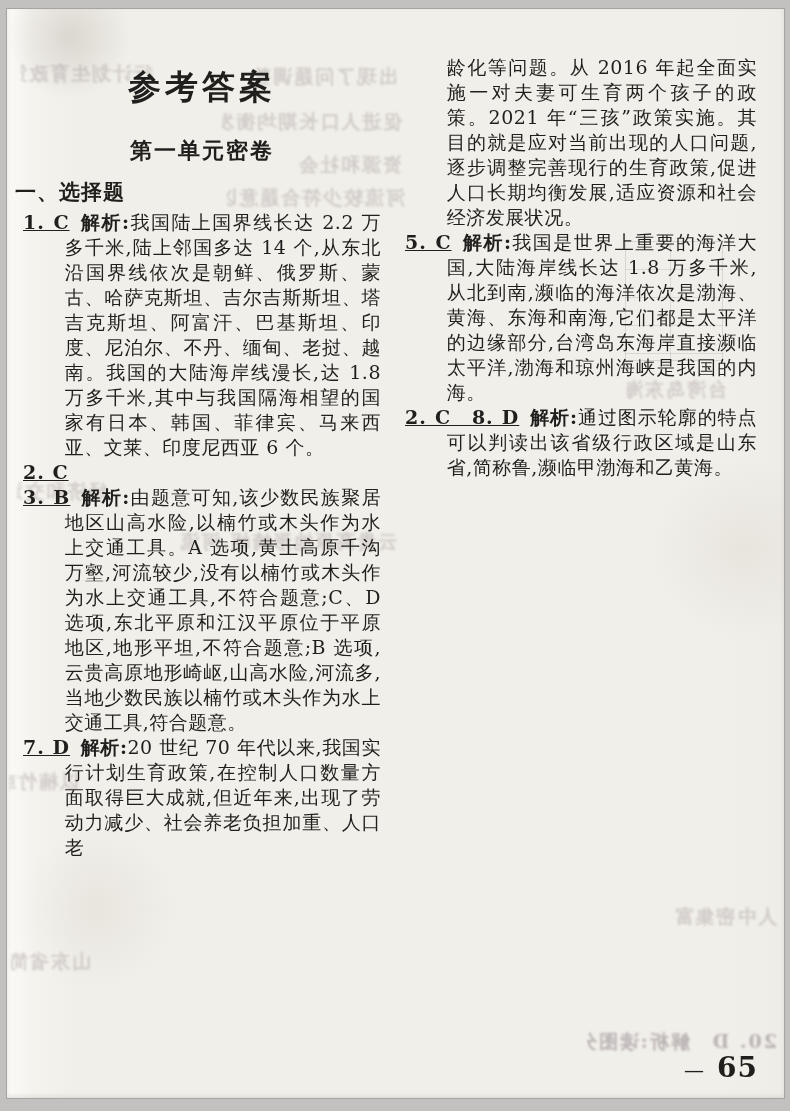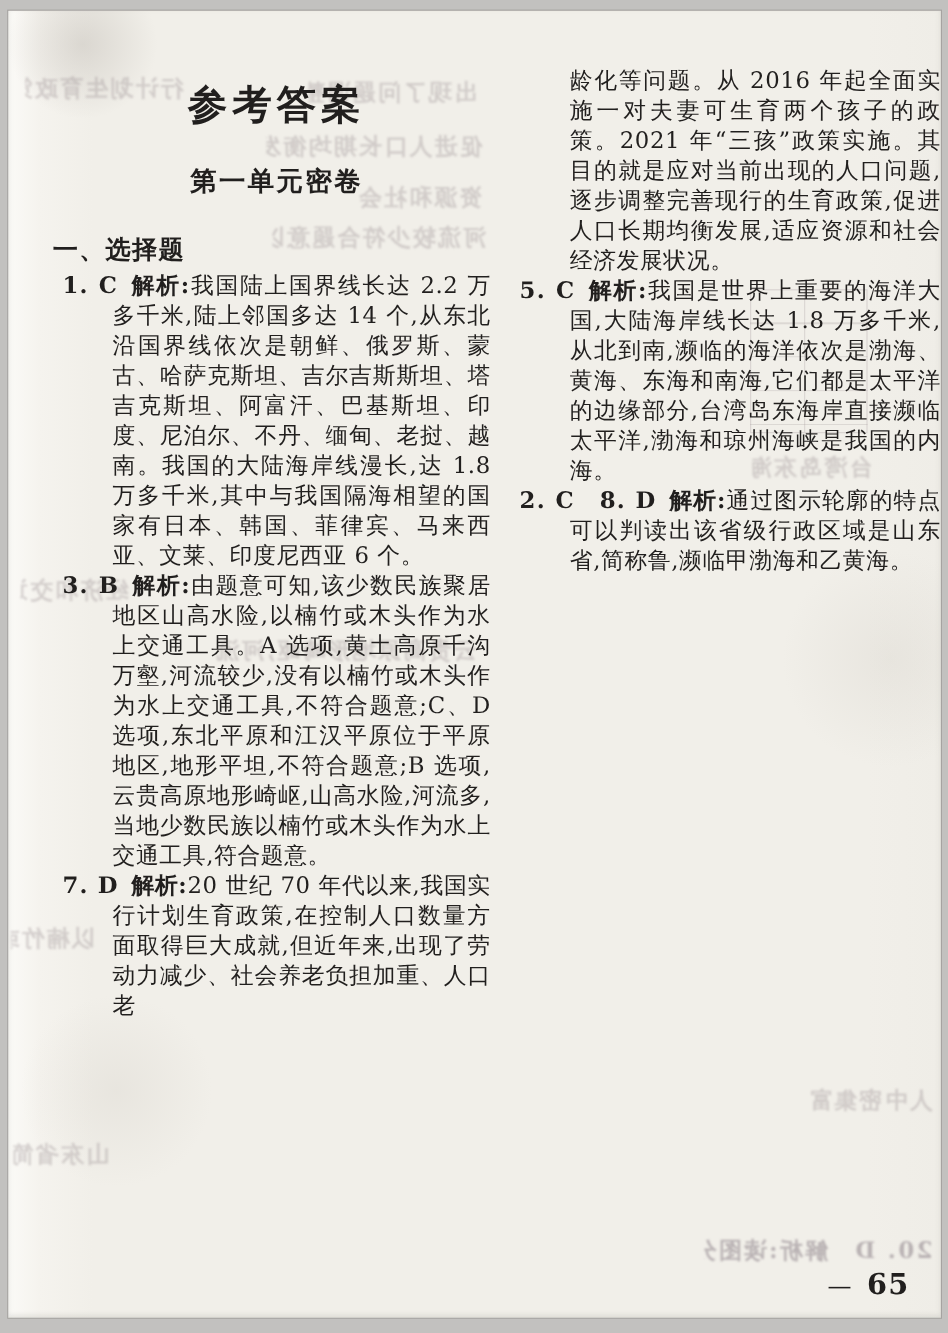--- a/index.html
+++ b/index.html
@@ -34,52 +34,52 @@
     filter:blur(.6px);
   }
   .ghost-table:after{
     content:"";position:absolute;left:44px;top:0;bottom:0;width:1px;
     background:rgba(158,148,150,.25);
   }
   
   .cols{
     position:absolute;inset:0;
     display:flex;
-    padding:46px 0 0 45px;
+    padding:46px 0 0 16px;
     color:#211f1e;
   }
   .col-left{width:358px;}
   .col-right{width:352px;margin-left:24px;}
   .page-title{
     font-size:33px;font-weight:bold;text-align:center;
     letter-spacing:4px;margin:10px 0 26px;
   }
   .subtitle{
     font-size:22px;font-weight:bold;text-align:center;
-    letter-spacing:2px;margin:0 0 28px;
+    letter-spacing:2px;margin:0 0 12px;
   }
   .section-heading{
     font-size:21px;font-weight:bold;margin:0 0 4px -8px;letter-spacing:1px;
   }
   .item,.cont{
     font-size:19px;line-height:25px;letter-spacing:.5px;
     text-align:justify;
     padding-left:2.2em;text-indent:-2.2em;
     margin:0;
   }
   .cont{text-indent:0;}
-  .num{font-weight:bold;margin-right:.55em;letter-spacing:1px;}
+  .num{font-weight:bold;margin-right:.55em;letter-spacing:1px;text-decoration:underline;}
   .jiexi{font-weight:bold;}
   
   .footer{
     position:absolute;right:26px;bottom:14px;
     font-size:20px;color:#211f1e;letter-spacing:1px;
   }
   .footer .dash{font-weight:normal;margin-right:12px;}
-  .footer .pn{font-weight:bold;font-size:24px;}
+  .footer .pn{font-weight:bold;font-size:28px;}
 </style>
 </head>
 <body>
 
 <div class="page">
 
   <div class="ghost-layer">
     <div class="ghost" style="top:52px;left:14px;width:132px;">行计划生育政策以</div>
     <div class="ghost" style="top:55px;left:250px;width:140px;">出现了问题调整</div>
     <div class="ghost" style="top:100px;left:215px;width:180px;">促进人口长期均衡发展</div>
@@ -99,20 +99,23 @@
 
     <div class="col-left">
       <div class="page-title">参考答案</div>
       <div class="subtitle">第一单元密卷</div>
       <div class="section-heading">一、选择题</div>
 
       <p class="item">
         <span class="num">1. C</span><span class="jiexi">解析:</span><span>我国陆上国界线长达 2.2 万多千米,陆上邻国多达 14 个,从东北沿国界线依次是朝鲜、俄罗斯、蒙古、哈萨克斯坦、吉尔吉斯斯坦、塔吉克斯坦、阿富汗、巴基斯坦、印度、尼泊尔、不丹、缅甸、老挝、越南。我国的大陆海岸线漫长,达 1.8 万多千米,其中与我国隔海相望的国家有日本、韩国、菲律宾、马来西亚、文莱、印度尼西亚 6 个。</span>
       </p>
       <p class="item">
+        <span class="num">2. C</span><span class="jiexi"></span><span></span>
+      </p>
+      <p class="item">
         <span class="num">3. B</span><span class="jiexi">解析:</span><span>由题意可知,该少数民族聚居地区山高水险,以楠竹或木头作为水上交通工具。A 选项,黄土高原千沟万壑,河流较少,没有以楠竹或木头作为水上交通工具,不符合题意;C、D 选项,东北平原和江汉平原位于平原地区,地形平坦,不符合题意;B 选项,云贵高原地形崎岖,山高水险,河流多,当地少数民族以楠竹或木头作为水上交通工具,符合题意。</span>
       </p>
       <p class="item">
         <span class="num">7. D</span><span class="jiexi">解析:</span><span>20 世纪 70 年代以来,我国实行计划生育政策,在控制人口数量方面取得巨大成就,但近年来,出现了劳动力减少、社会养老负担加重、人口老</span>
       </p>
     </div>
 
     <div class="col-right">
       <p class="cont">龄化等问题。从 2016 年起全面实施一对夫妻可生育两个孩子的政策。2021 年“三孩”政策实施。其目的就是应对当前出现的人口问题,逐步调整完善现行的生育政策,促进人口长期均衡发展,适应资源和社会经济发展状况。</p>
 

